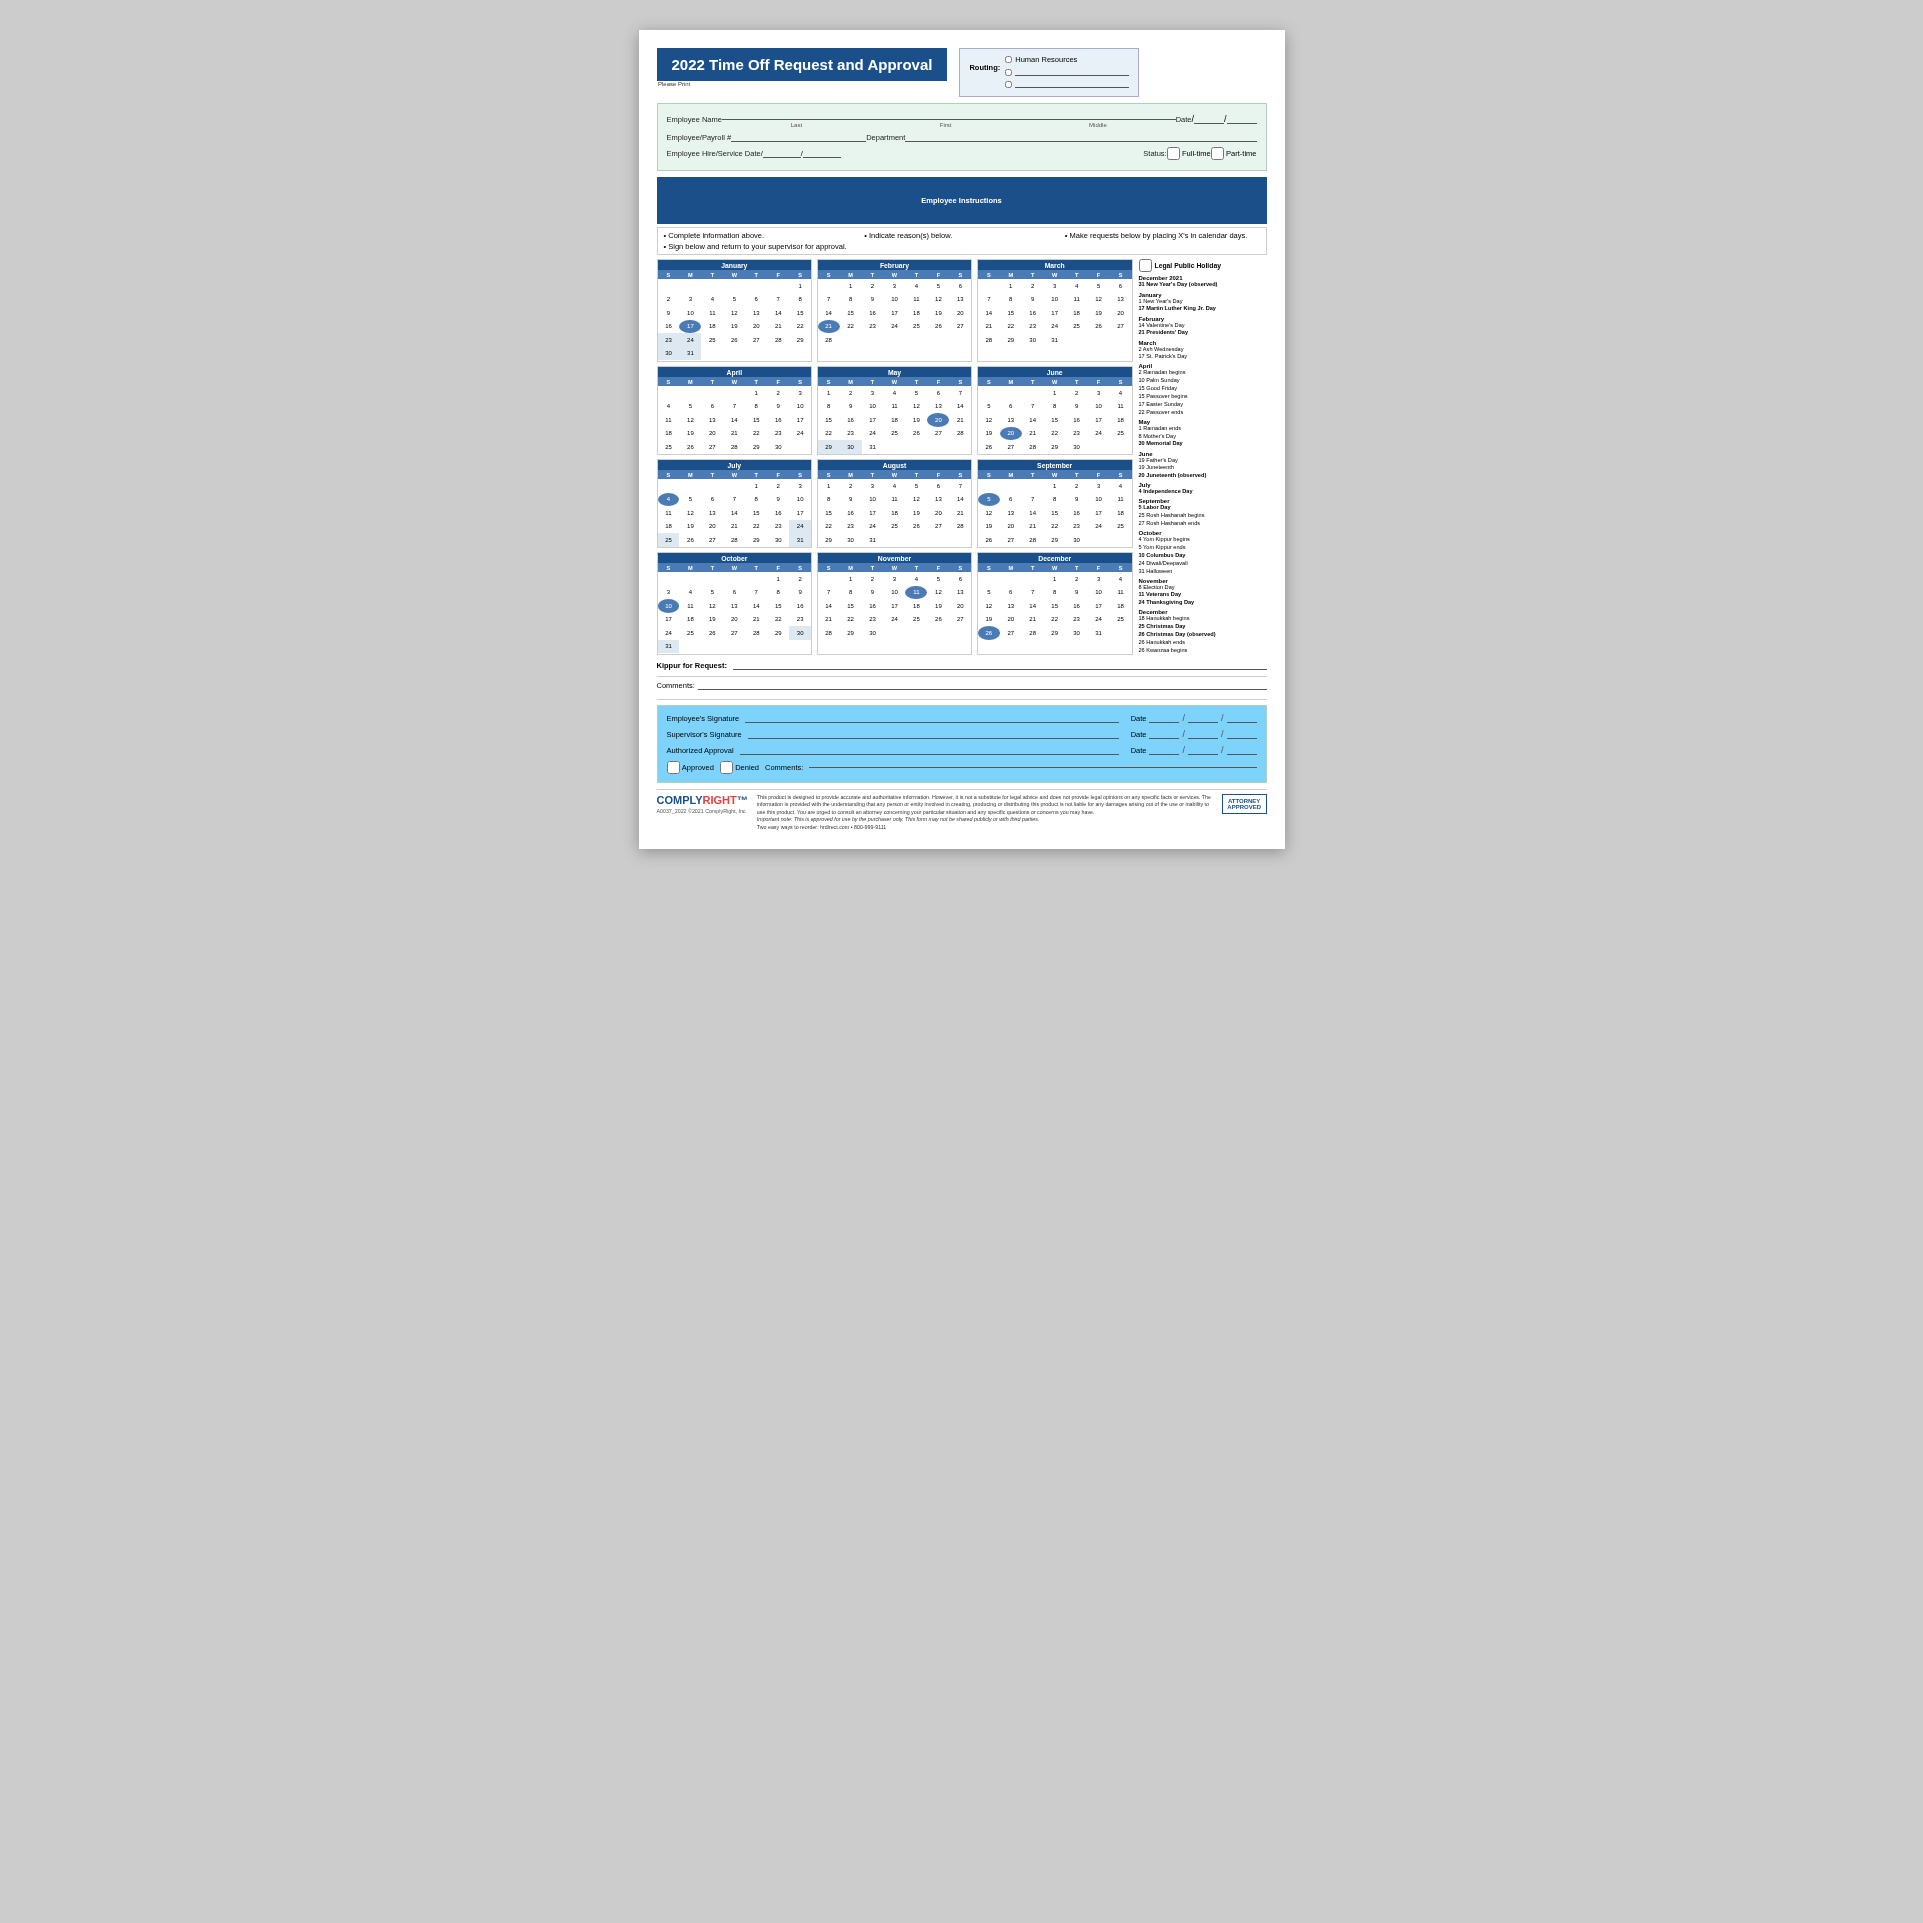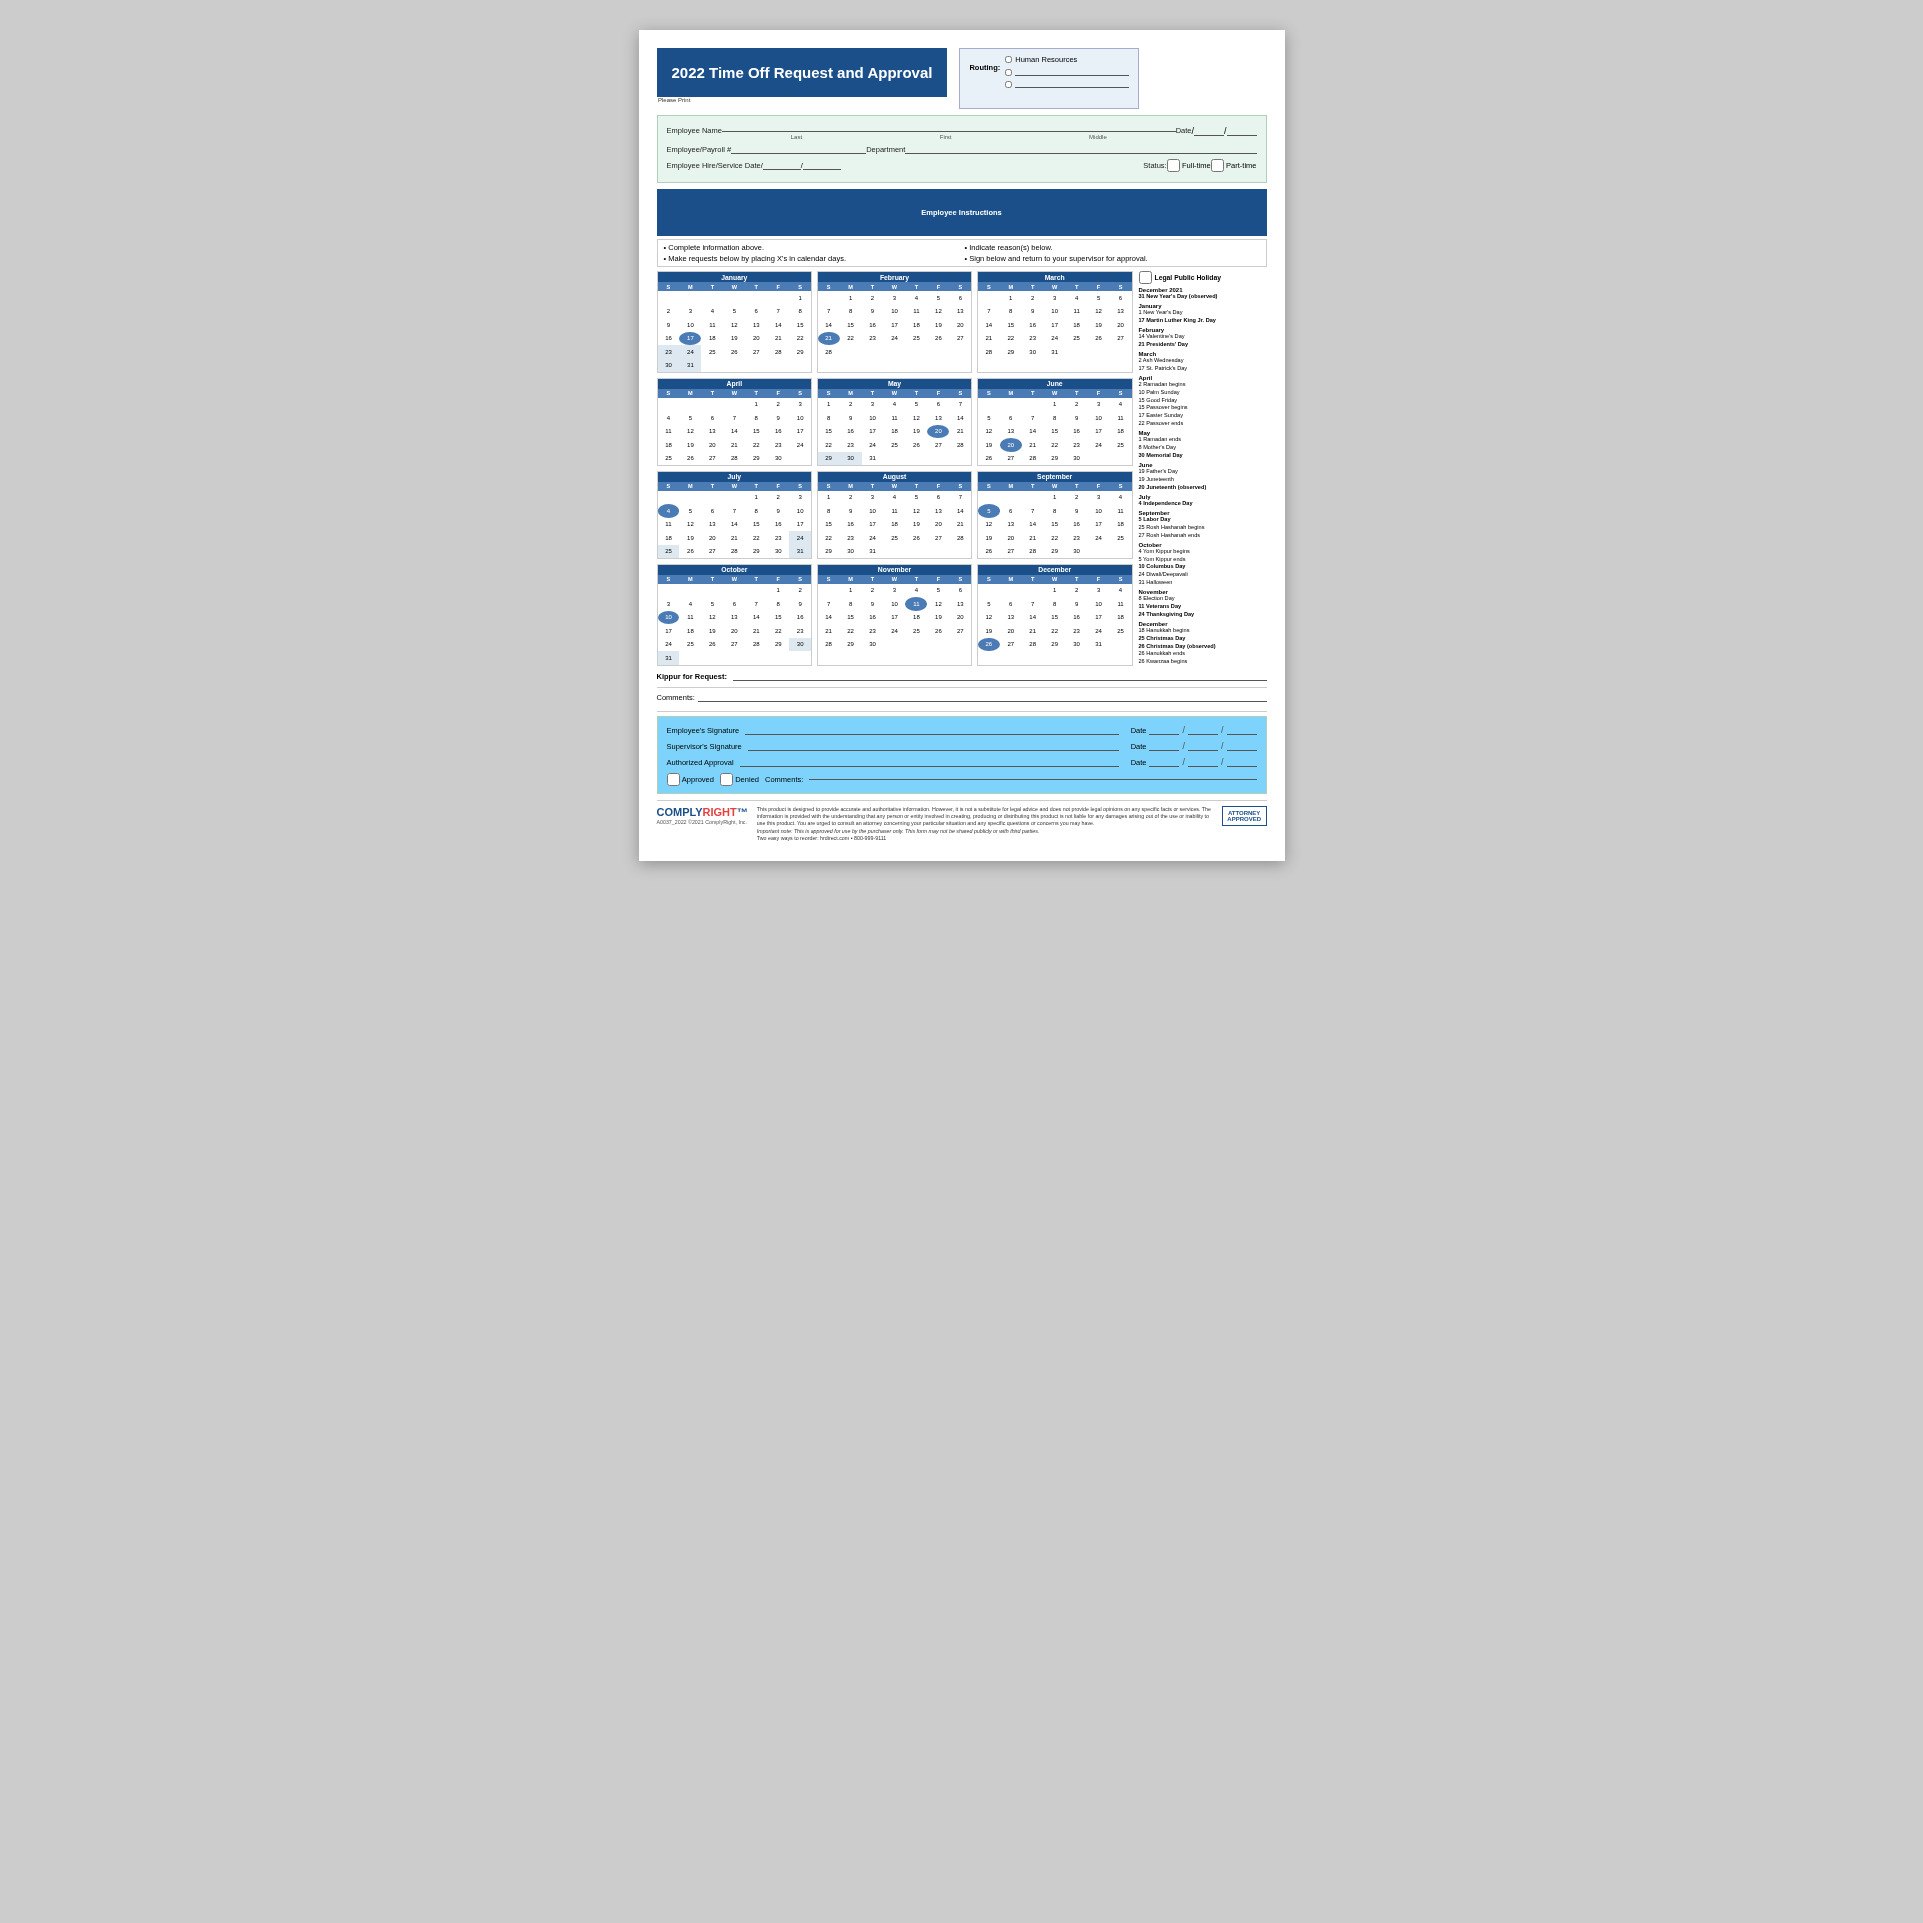--- a/index.html
+++ b/index.html
@@ -20,21 +20,21 @@
     }
     
     .header-row {
       display: flex;
       gap: 12px;
       margin-bottom: 6px;
     }
     .title-box {
       background: #1a4f8a;
       color: white;
-      padding: 16px 15px;
+      padding: 8px 15px;
       font-size: 15px;
       font-weight: bold;
       flex: 1;
     }
     .routing-box {
       border: 0.8px solid #aac;
       background: #e8f0f8;
       padding: 6px 9px;
       width: 180px;
       font-size: 7.5px;
@@ -82,21 +82,21 @@
       background: #1a4f8a;
       color: white;
       padding: 19px 6px;
       font-size: 7.5px;
       font-weight: bold;
       margin-bottom: 3px;
       text-align: center;
     }
     .instructions-body {
       display: grid;
-      grid-template-columns: 1fr 1fr;
+      grid-template-columns: 1fr 1fr 1fr;
       gap: 1.5px 6px;
       font-size: 7.5px;
       padding: 3px 6px;
       border: 0.8px solid #ccc;
     }
     .instructions-body .inst-item::before { content: "• "; }
 
     
     .calendars-area {
       display: flex;

